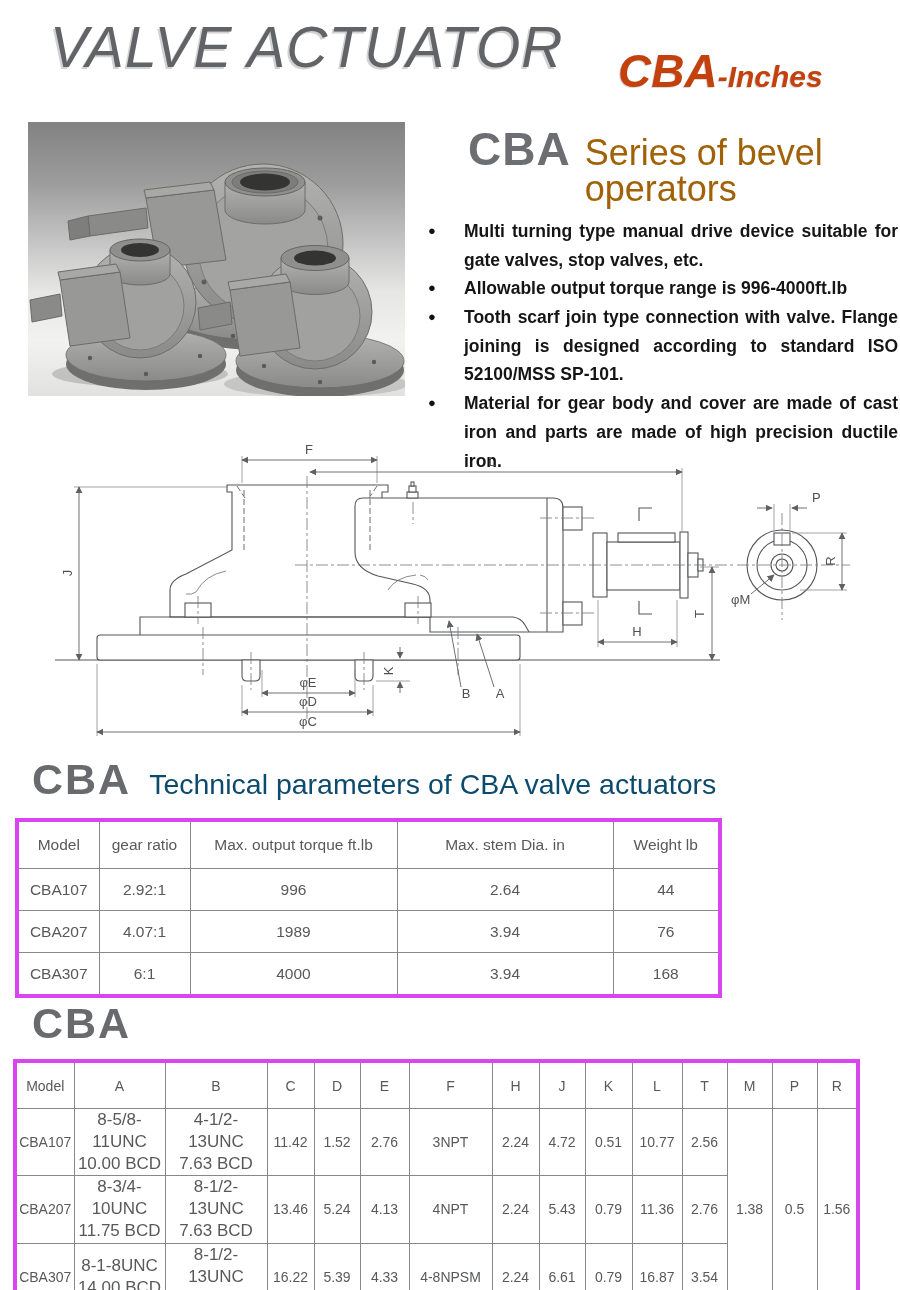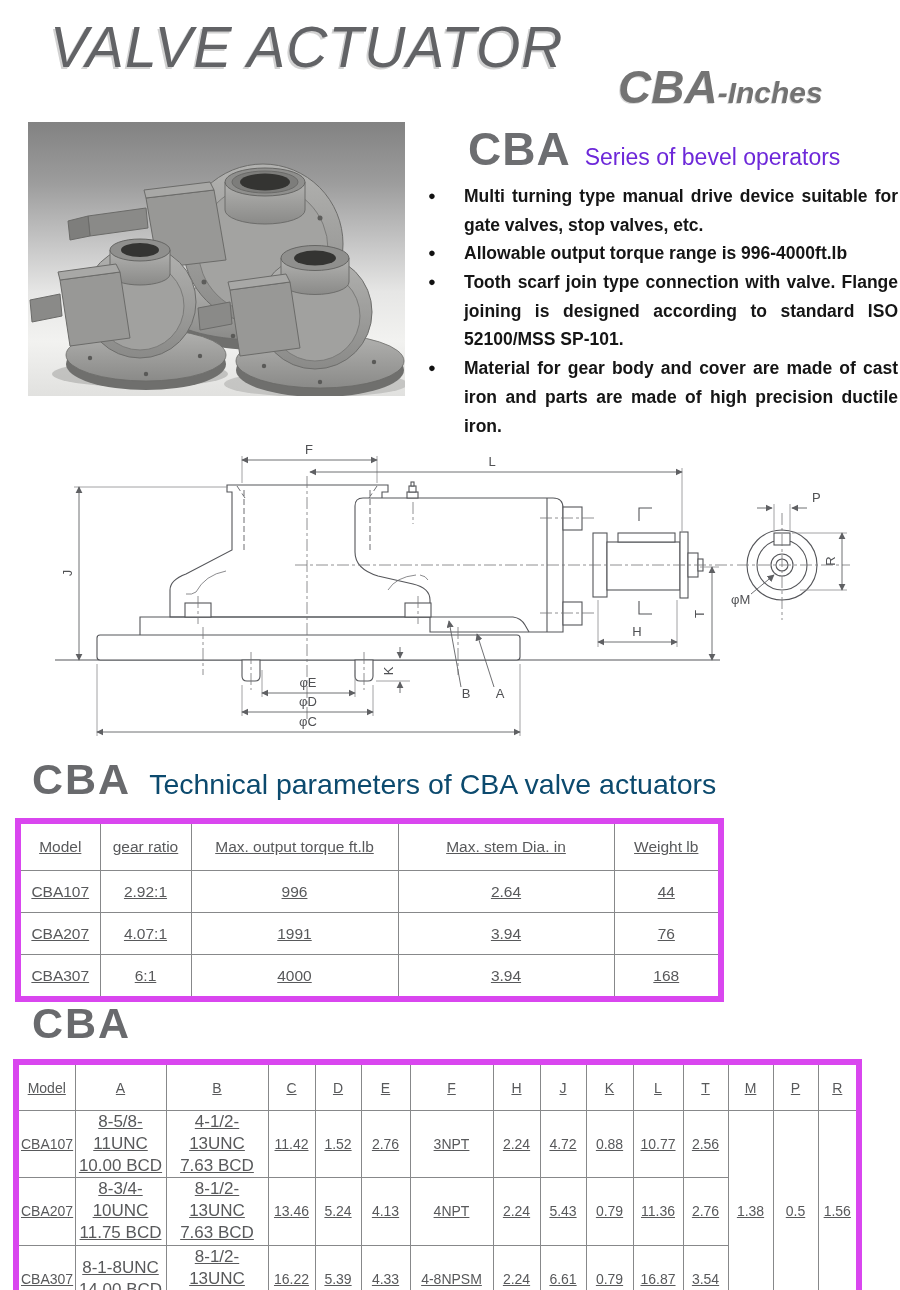--- a/index.html
+++ b/index.html
@@ -2,33 +2,33 @@
 <html><head>
 <meta charset="utf-8">
 <style>
   html,body{margin:0;padding:0;background:#ffffff;}
   body{width:900px;height:1290px;position:relative;font-family:"Liberation Sans",sans-serif;overflow:hidden;}
   .abs{position:absolute;}
 
   
   .main-title{left:50px;top:14px;font-size:57px;font-weight:normal;font-style:italic;
     color:#626366;letter-spacing:1px;text-shadow:-2px 2px 0 #d2d2d2;white-space:nowrap;}
-  .series-tag{left:618px;top:44px;font-style:italic;font-weight:bold;color:#737373;white-space:nowrap;
-    text-shadow:-1px 1px 0 #d8d8d8;margin-top:16px;}
+  .series-tag{left:618px;top:44px;font-style:italic;font-weight:bold;color:#c2410c;white-space:nowrap;
+    text-shadow:-1px 1px 0 #d8d8d8;}
   .series-tag .code{font-size:46px;}
   .series-tag .suffix{font-size:30px;letter-spacing:0;}
 
   
   .photo{left:28px;top:122px;width:377px;height:274px;}
 
   
   .intro{left:424px;top:126px;width:474px;}
   .intro-heading{display:flex;align-items:baseline;gap:14px;padding-left:44px;margin-bottom:10px;}
   .intro-code{font-size:46px;font-weight:bold;color:#6d6e71;letter-spacing:1px;line-height:1;}
-  .intro-sub{font-size:23px;color:#6d28d9;line-height:1;}
+  .intro-sub{font-size:36px;color:#a16207;line-height:1;}
   ul.features{list-style:none;margin:0;padding:0;}
   ul.features li{display:flex;margin:0;}
   ul.features .dot{width:36px;flex:0 0 36px;font-size:13px;color:#111;padding-top:6px;padding-left:4px;}
   ul.features .txt{flex:1;font-size:17.5px;font-weight:bold;color:#151515;line-height:1.64;text-align:justify;}
 
   
   .drawing{left:0;top:428px;width:900px;height:334px;}
   .ol{stroke:#55565a;stroke-width:1.1;fill:none;}
   .olf{stroke:#55565a;stroke-width:1.1;fill:#ffffff;}
   .thin{stroke:#6e6f72;stroke-width:0.8;fill:none;}
@@ -41,21 +41,21 @@
   
   .sec-h{display:flex;align-items:baseline;gap:18px;white-space:nowrap;}
   .sec-code{font-size:43px;font-weight:bold;color:#696a6d;letter-spacing:2px;line-height:1;}
   .sec-text{font-size:28.5px;color:#0c4a6e;line-height:1;}
   .sec-h1{left:32px;top:758px;}
   .sec-h2{left:32px;top:1002px;}
 
   
   table{border-collapse:collapse;table-layout:fixed;color:#58595b;}
   table,th,td{border:1px solid #87888a;}
-  table{border:6px solid #d946ef;text-decoration:underline;}
+  table{border:4px solid #d946ef;}
   th,td{text-align:center;vertical-align:middle;font-weight:normal;padding:0 2px;}
   .t1{left:15px;top:818px;width:703px;}
   .t1 th{height:46px;font-size:15.5px;}
   .t1 td{height:41px;font-size:15.5px;}
   .t2{left:13px;top:1059px;width:843px;}
   .t2 th{height:45px;font-size:14px;}
   .t2 td{height:57px;font-size:14px;}
   .t2 .two{font-size:17px;line-height:1.3;}
 </style>
 </head>
@@ -317,21 +317,21 @@
     <tr>
       <td>CBA107</td>
       <td>2.92:1</td>
       <td>996</td>
       <td>2.64</td>
       <td>44</td>
     </tr>
     <tr>
       <td>CBA207</td>
       <td>4.07:1</td>
-      <td>1991</td>
+      <td>1989</td>
       <td>3.94</td>
       <td>76</td>
     </tr>
     <tr>
       <td>CBA307</td>
       <td>6:1</td>
       <td>4000</td>
       <td>3.94</td>
       <td>168</td>
     </tr>
@@ -389,21 +389,21 @@
       <td class="two">
         <div>4-1/2-13UNC</div>
         <div>7.63 BCD</div>
         </td>
       <td>11.42</td>
       <td>1.52</td>
       <td>2.76</td>
       <td>3NPT</td>
       <td>2.24</td>
       <td>4.72</td>
-      <td>0.88</td>
+      <td>0.51</td>
       <td>10.77</td>
       <td>2.56</td>
       <td rowspan="3">1.38</td>
       <td rowspan="3">0.5</td>
       <td rowspan="3">1.56</td>
     </tr>
     <tr>
       <td>CBA207</td>
       <td class="two">
         <div>8-3/4-10UNC</div>

